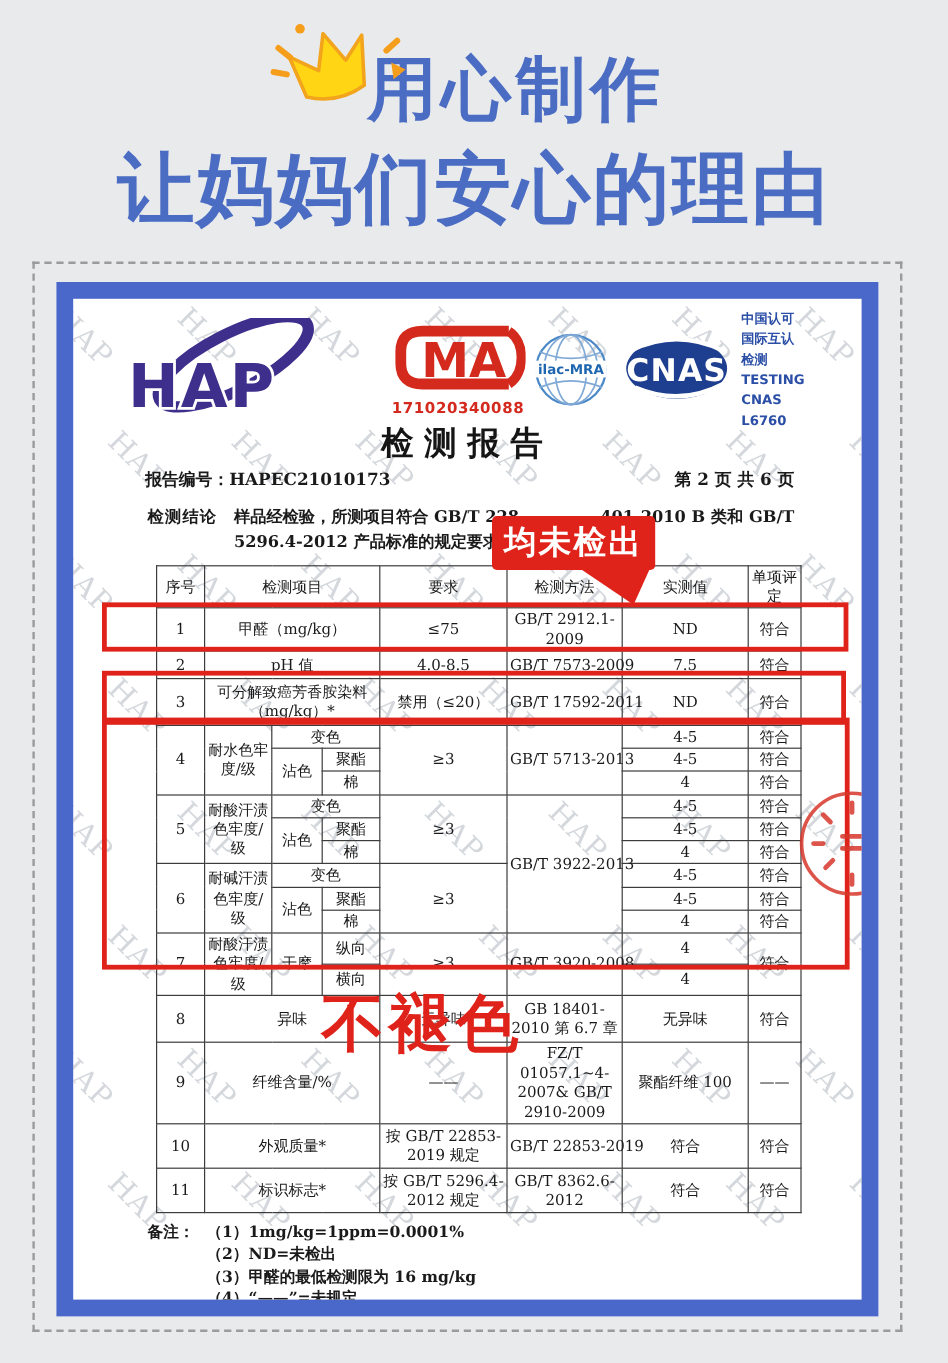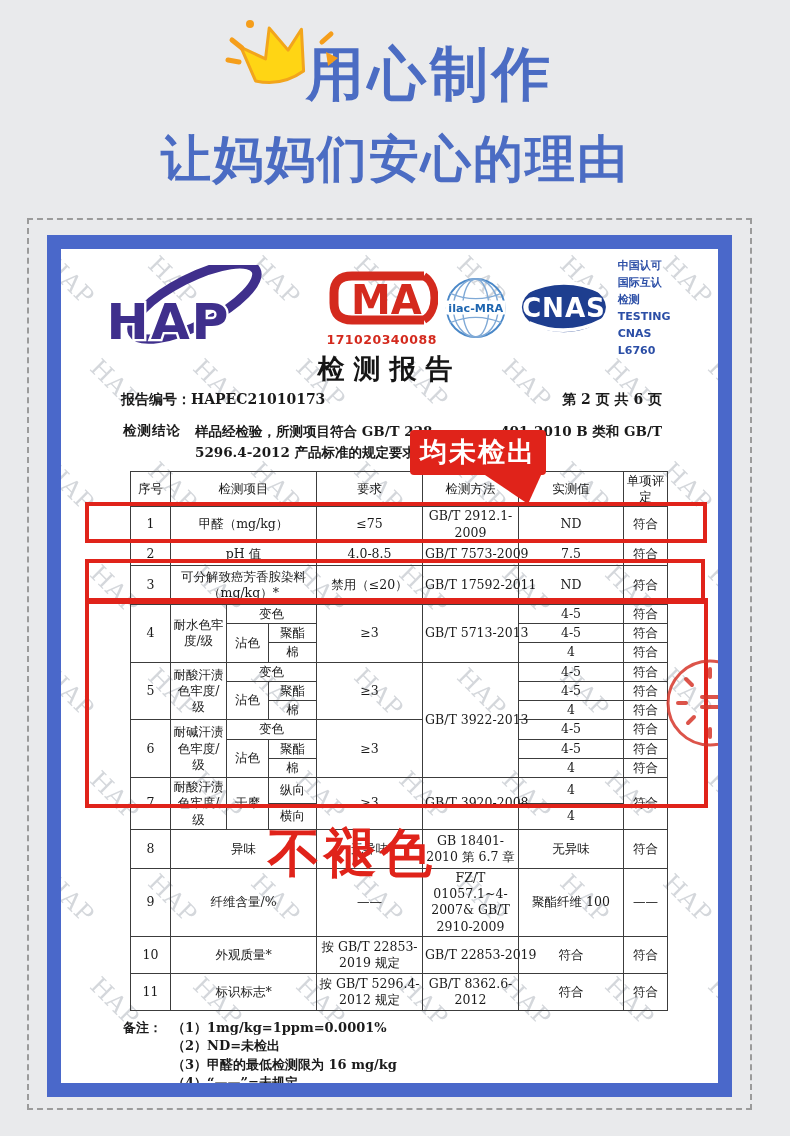--- a/index.html
+++ b/index.html
@@ -11,21 +11,21 @@
     position:relative; overflow:hidden;
   }
   
   .title-wrap {
     position:absolute; left:0; top:0; width:790px; height:212px;
     text-align:center; color:#4b6cc3;
     font-family:"DejaVu Sans","Liberation Sans",sans-serif;
     font-weight:900; z-index:2;
   }
   .title-l1 { margin-top:36px; margin-left:70px; font-size:58px; letter-spacing:4px; }
-  .title-l2 { margin-top:12px; font-size:50px; letter-spacing:2px; }
+  .title-l2 { margin-top:0px; font-size:64px; letter-spacing:2px; }
   .crown { position:absolute; left:222px; top:8px; width:120px; height:100px; }
   
   .dashed-frame {
     position:absolute; left:27px; top:218px; width:725px; height:892px;
     border:2px dashed #9b9b9b; z-index:1;
   }
   .blue-frame {
     position:absolute; left:18px; right:18px; top:15px; bottom:11px;
     border:14px solid #4a68ca; background:#ffffff; overflow:hidden;
   }

